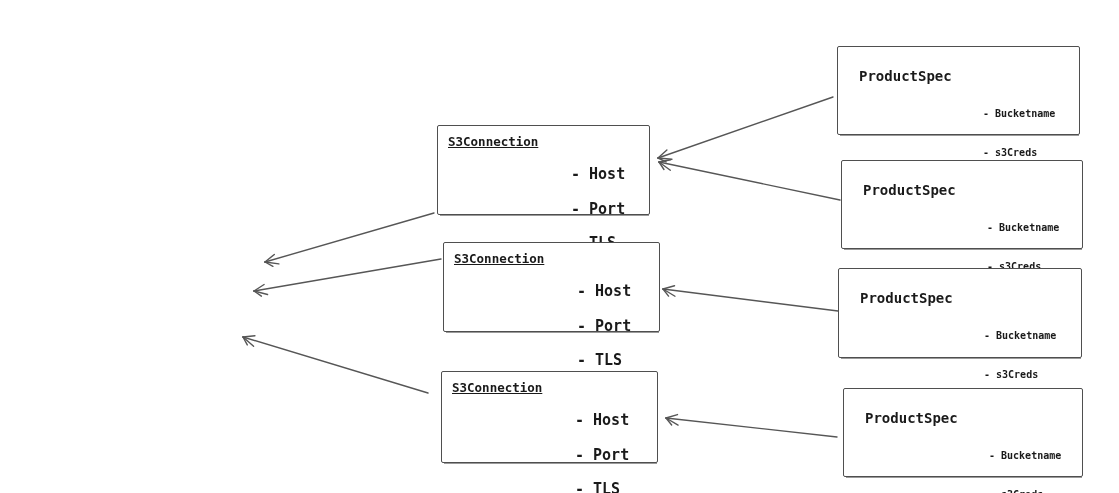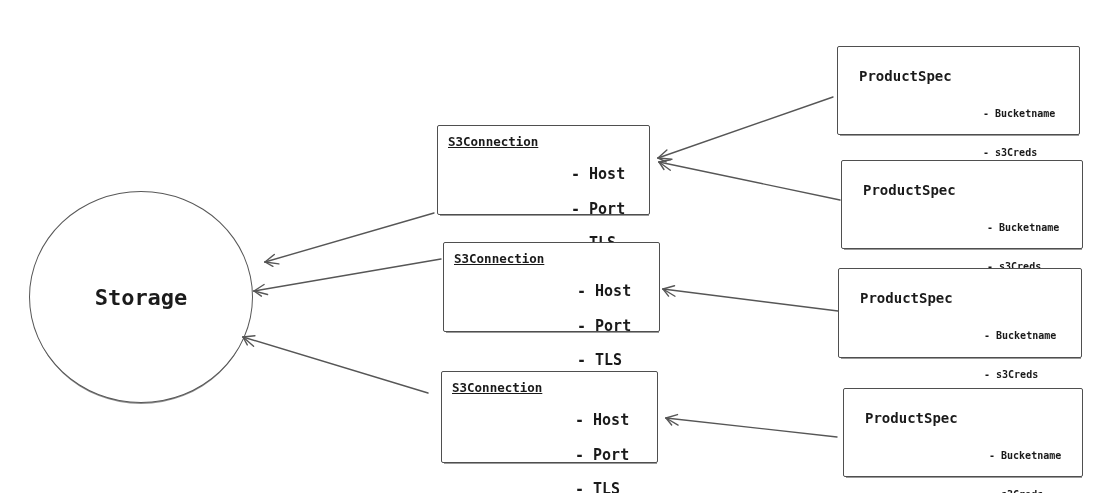--- a/index.html
+++ b/index.html
@@ -90,23 +90,20 @@
         <line x1="663" y1="289" x2="668.5587580730199" y2="296.07815008922785" stroke="#565656" stroke-width="1.4" stroke-linecap="round"></line>
       </g>
       <g>
         <line x1="837" y1="437" x2="666" y2="418" stroke="#565656" stroke-width="1.4" stroke-linecap="round"></line>
         <line x1="666" y1="418" x2="678.0746449177541" y2="425.08540401883727" stroke="#565656" stroke-width="1.4" stroke-linecap="round"></line>
         <line x1="666" y1="418" x2="677.5011792288535" y2="414.57613137725946" stroke="#565656" stroke-width="1.4" stroke-linecap="round"></line>
         <line x1="666" y1="418" x2="671.6601106440331" y2="424.9973671832557" stroke="#565656" stroke-width="1.4" stroke-linecap="round"></line>
       </g>
     </svg>
 
-  <div class="node circle-node" style="left:29px; top:191px; width:224px; height:212px;">
-    <span class="circle-label">Storage</span>
-  </div>
 
   <div class="node box s3" style="left:437px; top:125px; width:213px; height:90px;">
     <div class="box-title">S3Connection</div>
     <div class="attrs">
       <div>- Host</div>
       <div>- Port</div>
       <div>- TLS</div>
     </div>
   </div>
 

